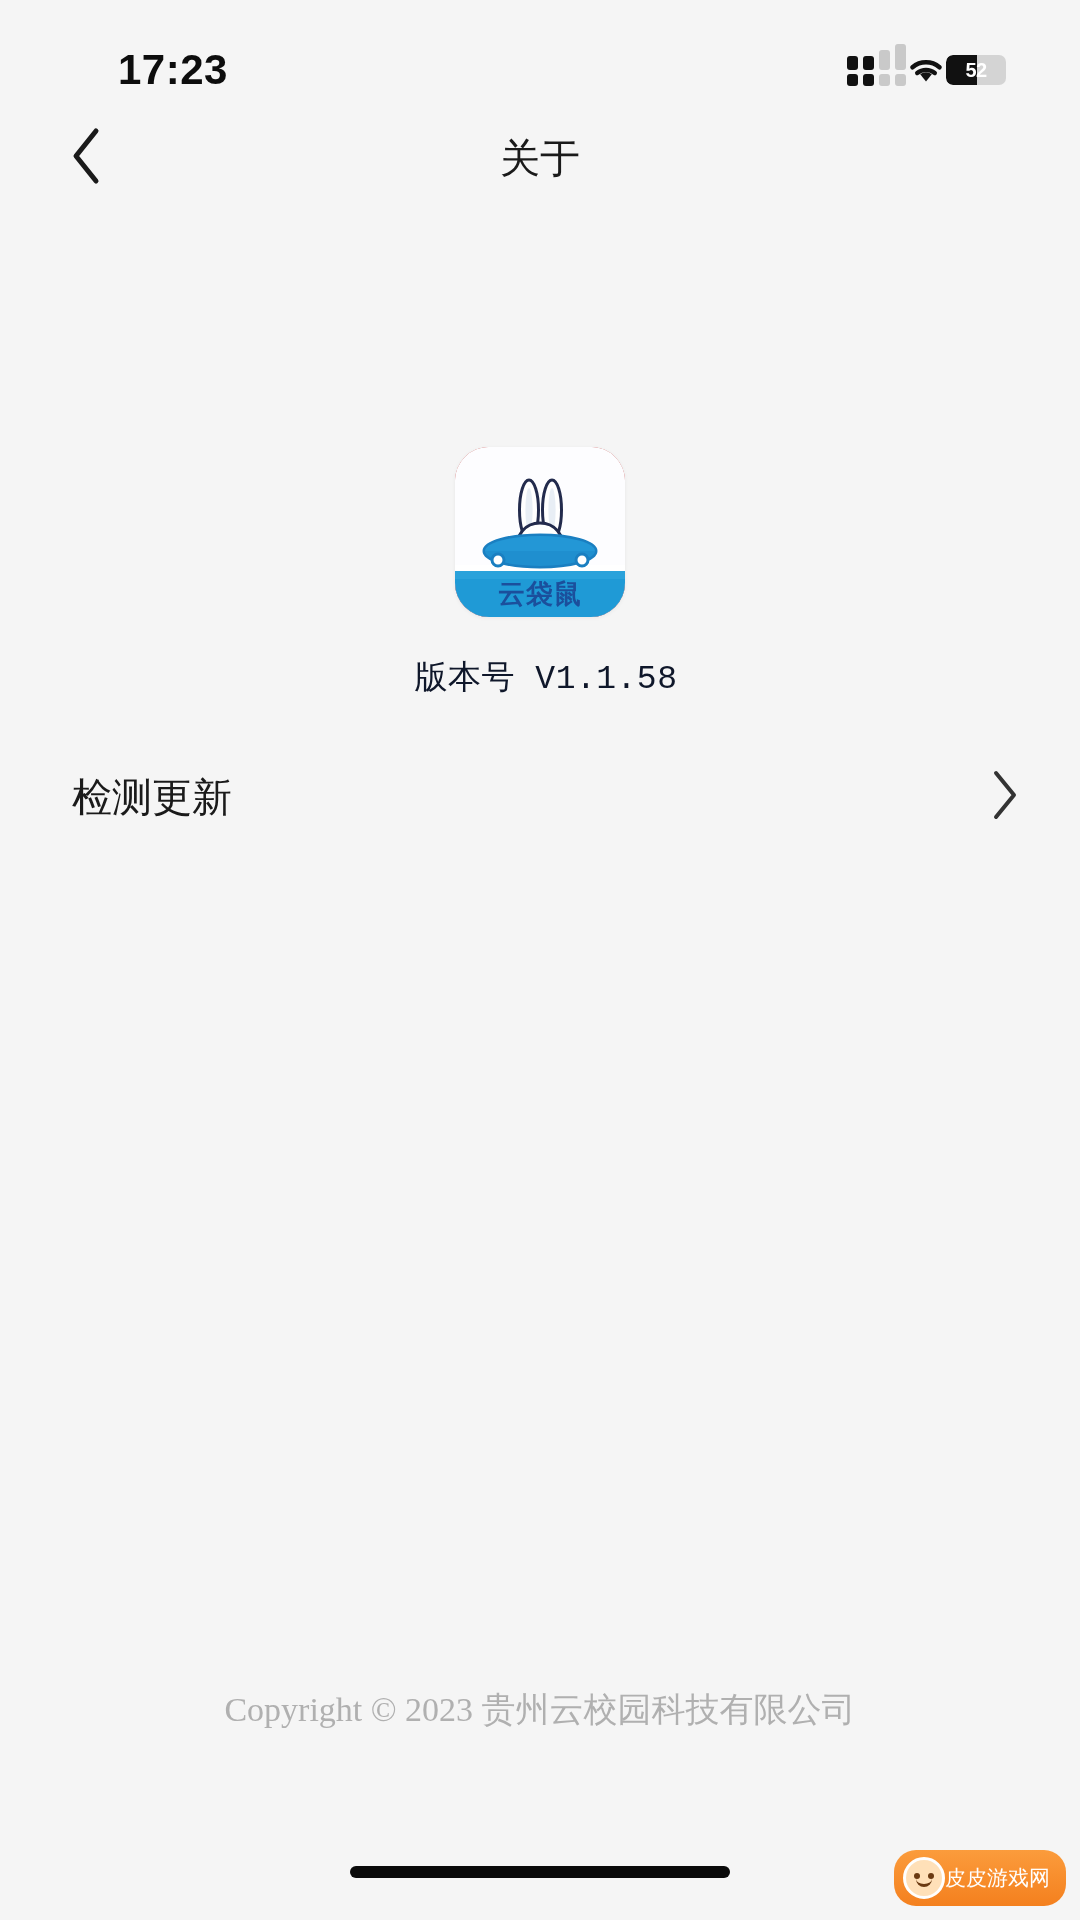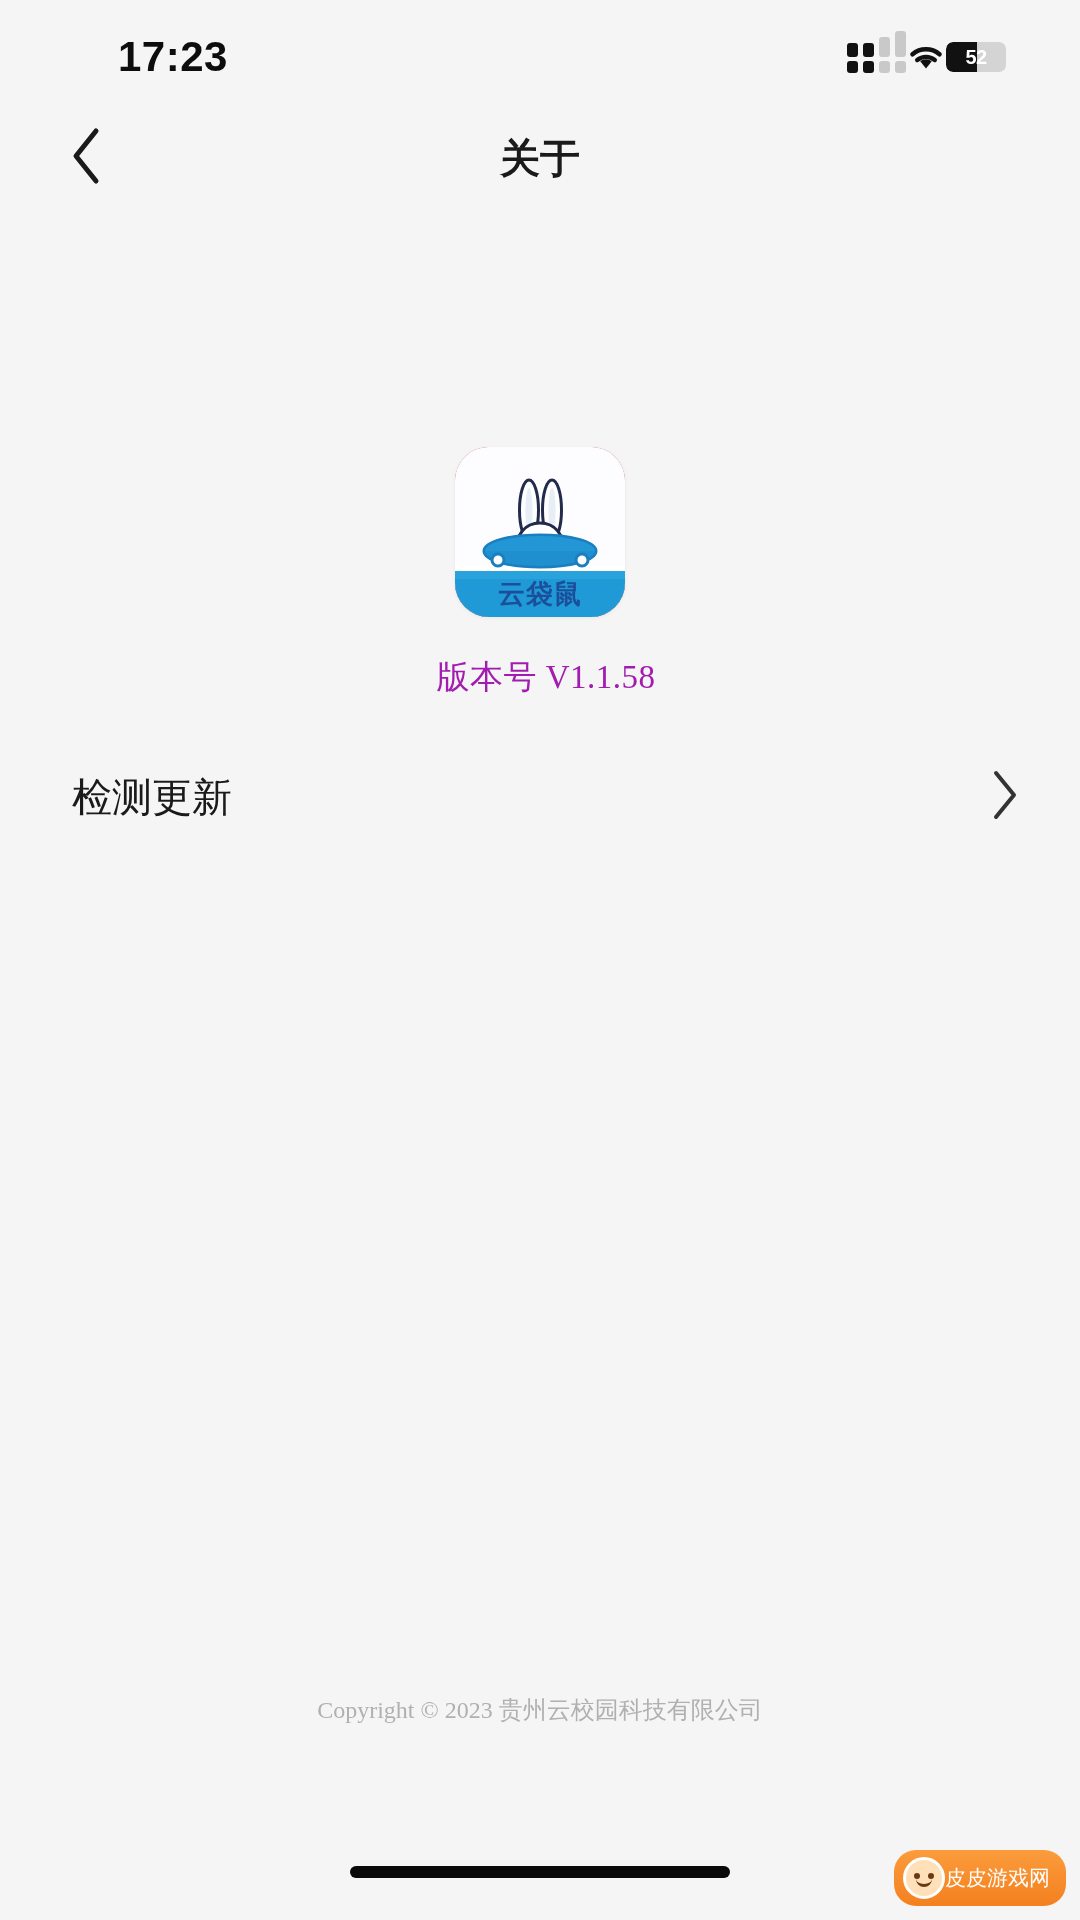--- a/index.html
+++ b/index.html
@@ -10,21 +10,21 @@
     overflow:hidden;
   }
   .phone {
     position:relative;
     width:1080px; height:1920px;
     background:#f5f5f5;
   }
 
   
   .statusbar {
-    position:absolute; top:3px; left:0;
+    position:absolute; top:16px; left:0;
     width:1080px; height:108px;
     display:flex; align-items:center;
     justify-content:space-between;
     padding:0 74px 0 118px;
   }
   .status-time {
     font-size:42px; font-weight:bold;
     color:#0d0d0d; letter-spacing:0.5px;
     font-family:"Liberation Sans", sans-serif;
   }
@@ -76,43 +76,43 @@
   }
   .nav-back {
     position:absolute; left:38px; top:0;
     width:96px; height:100px;
     display:flex; align-items:center; justify-content:center;
     cursor:pointer;
   }
   .nav-title {
     width:100%; text-align:center;
     font-size:40px; color:#1a1a1a;
-    font-weight:700;
+    font-weight:400;
     font-family:"Liberation Sans", sans-serif;
   }
 
   
   .logo-wrap {
     position:absolute; top:447px; left:0;
     width:1080px;
     display:flex; flex-direction:column; align-items:center;
   }
   .app-logo {
     width:170px; height:170px;
     border-radius:34px;
     background:#b91c1c;
     position:relative;
     overflow:hidden;
     box-shadow:0 1px 4px rgba(0,0,0,0.06);
   }
   .version {
     margin-top:38px;
     font-size:33px;
-    color:#a21caf;
-    font-family:Liberation Serif, serif;
+    color:#0f172a;
+    font-family:Liberation Mono, monospace;
     letter-spacing:0.5px;
     margin-left:12px;
   }
 
   
   .update-row {
     position:absolute; top:742px; left:0;
     width:1080px; height:110px;
     display:flex; align-items:center;
     justify-content:space-between;
@@ -125,21 +125,21 @@
   }
 
   
   .footer {
     position:absolute; bottom:186px; left:0;
     width:1080px;
     text-align:center;
     font-family:"Liberation Serif", serif;
     color:#b0b0b0;
   }
-  .footer .line1 { font-size:24px; line-height:48px;margin-top:48px; }
+  .footer .line1 { font-size:34px; line-height:48px;margin-top:48px; }
   .footer .line2 { font-size:34px; line-height:48px; }
 
   
   .home-indicator {
     position:absolute; bottom:42px; left:50%;
     transform:translateX(-50%);
     width:380px; height:12px;
     background:#0a0a0a;
     border-radius:6px;
   }

